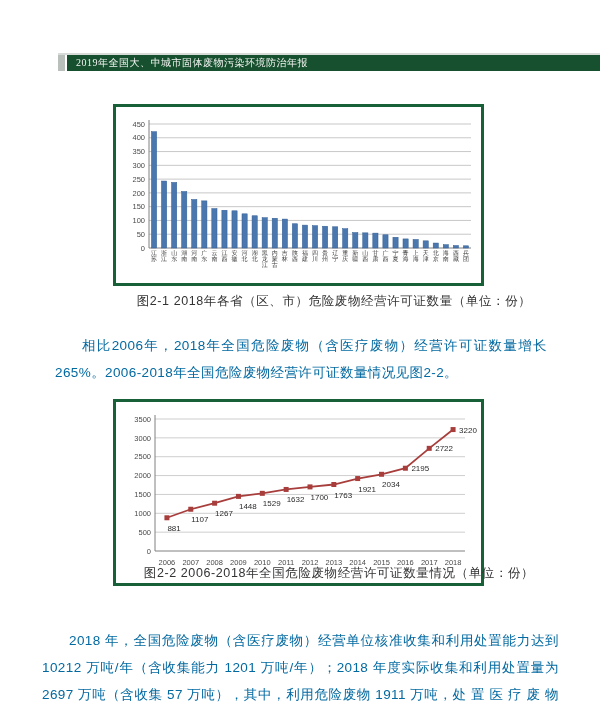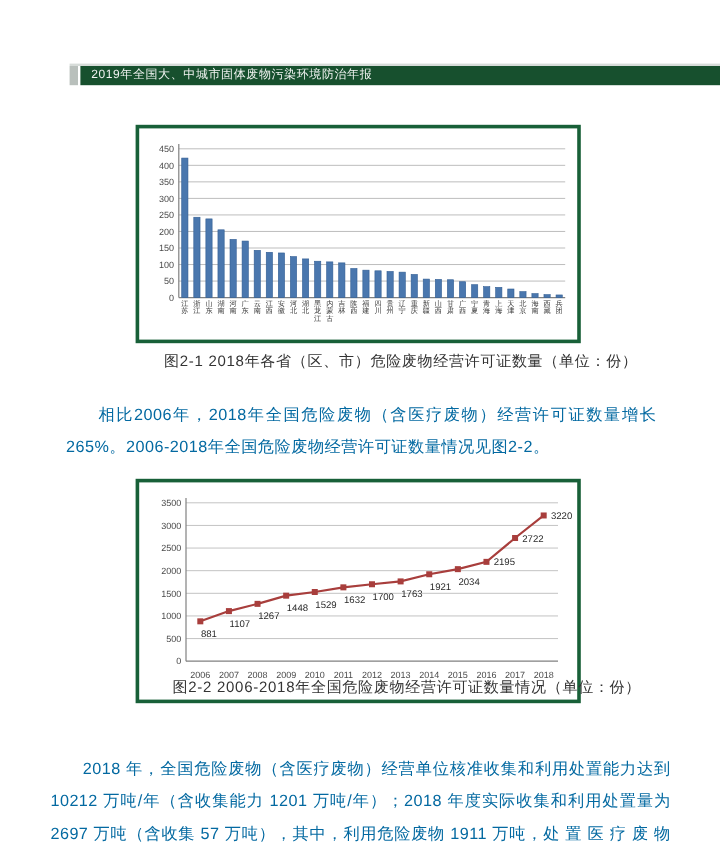--- a/index.html
+++ b/index.html
@@ -5,21 +5,21 @@
   html,body{margin:0;padding:0;}
   body{
     width:600px;height:710px;background:#ffffff;position:relative;
     font-family:"Liberation Sans","DejaVu Sans",sans-serif;color:#3d3d3d;
     overflow:hidden;
   }
   .header-topline{
     position:absolute;top:53px;left:58px;right:0;height:2px;background:#d7dcd9;
   }
   .header-bar{
-    position:absolute;top:55px;left:58px;right:0;height:16px;display:flex;align-items:stretch;
+    position:absolute;top:55px;left:58px;right:0;height:16px;display:flex;align-items:stretch;font-family:Liberation Serif, serif;
   }
   .header-accent{width:7px;background:#b9c0bc;margin-right:2px;}
   .header-green{
     flex:1;background:#17502e;color:#f2f4f2;font-size:10px;line-height:16px;
     padding-left:9px;letter-spacing:0.5px;white-space:nowrap;overflow:hidden;
   }
   .chart-frame{
     position:absolute;left:113px;width:371px;background:#fff;
     border:3px solid #186038;box-sizing:border-box;
   }

